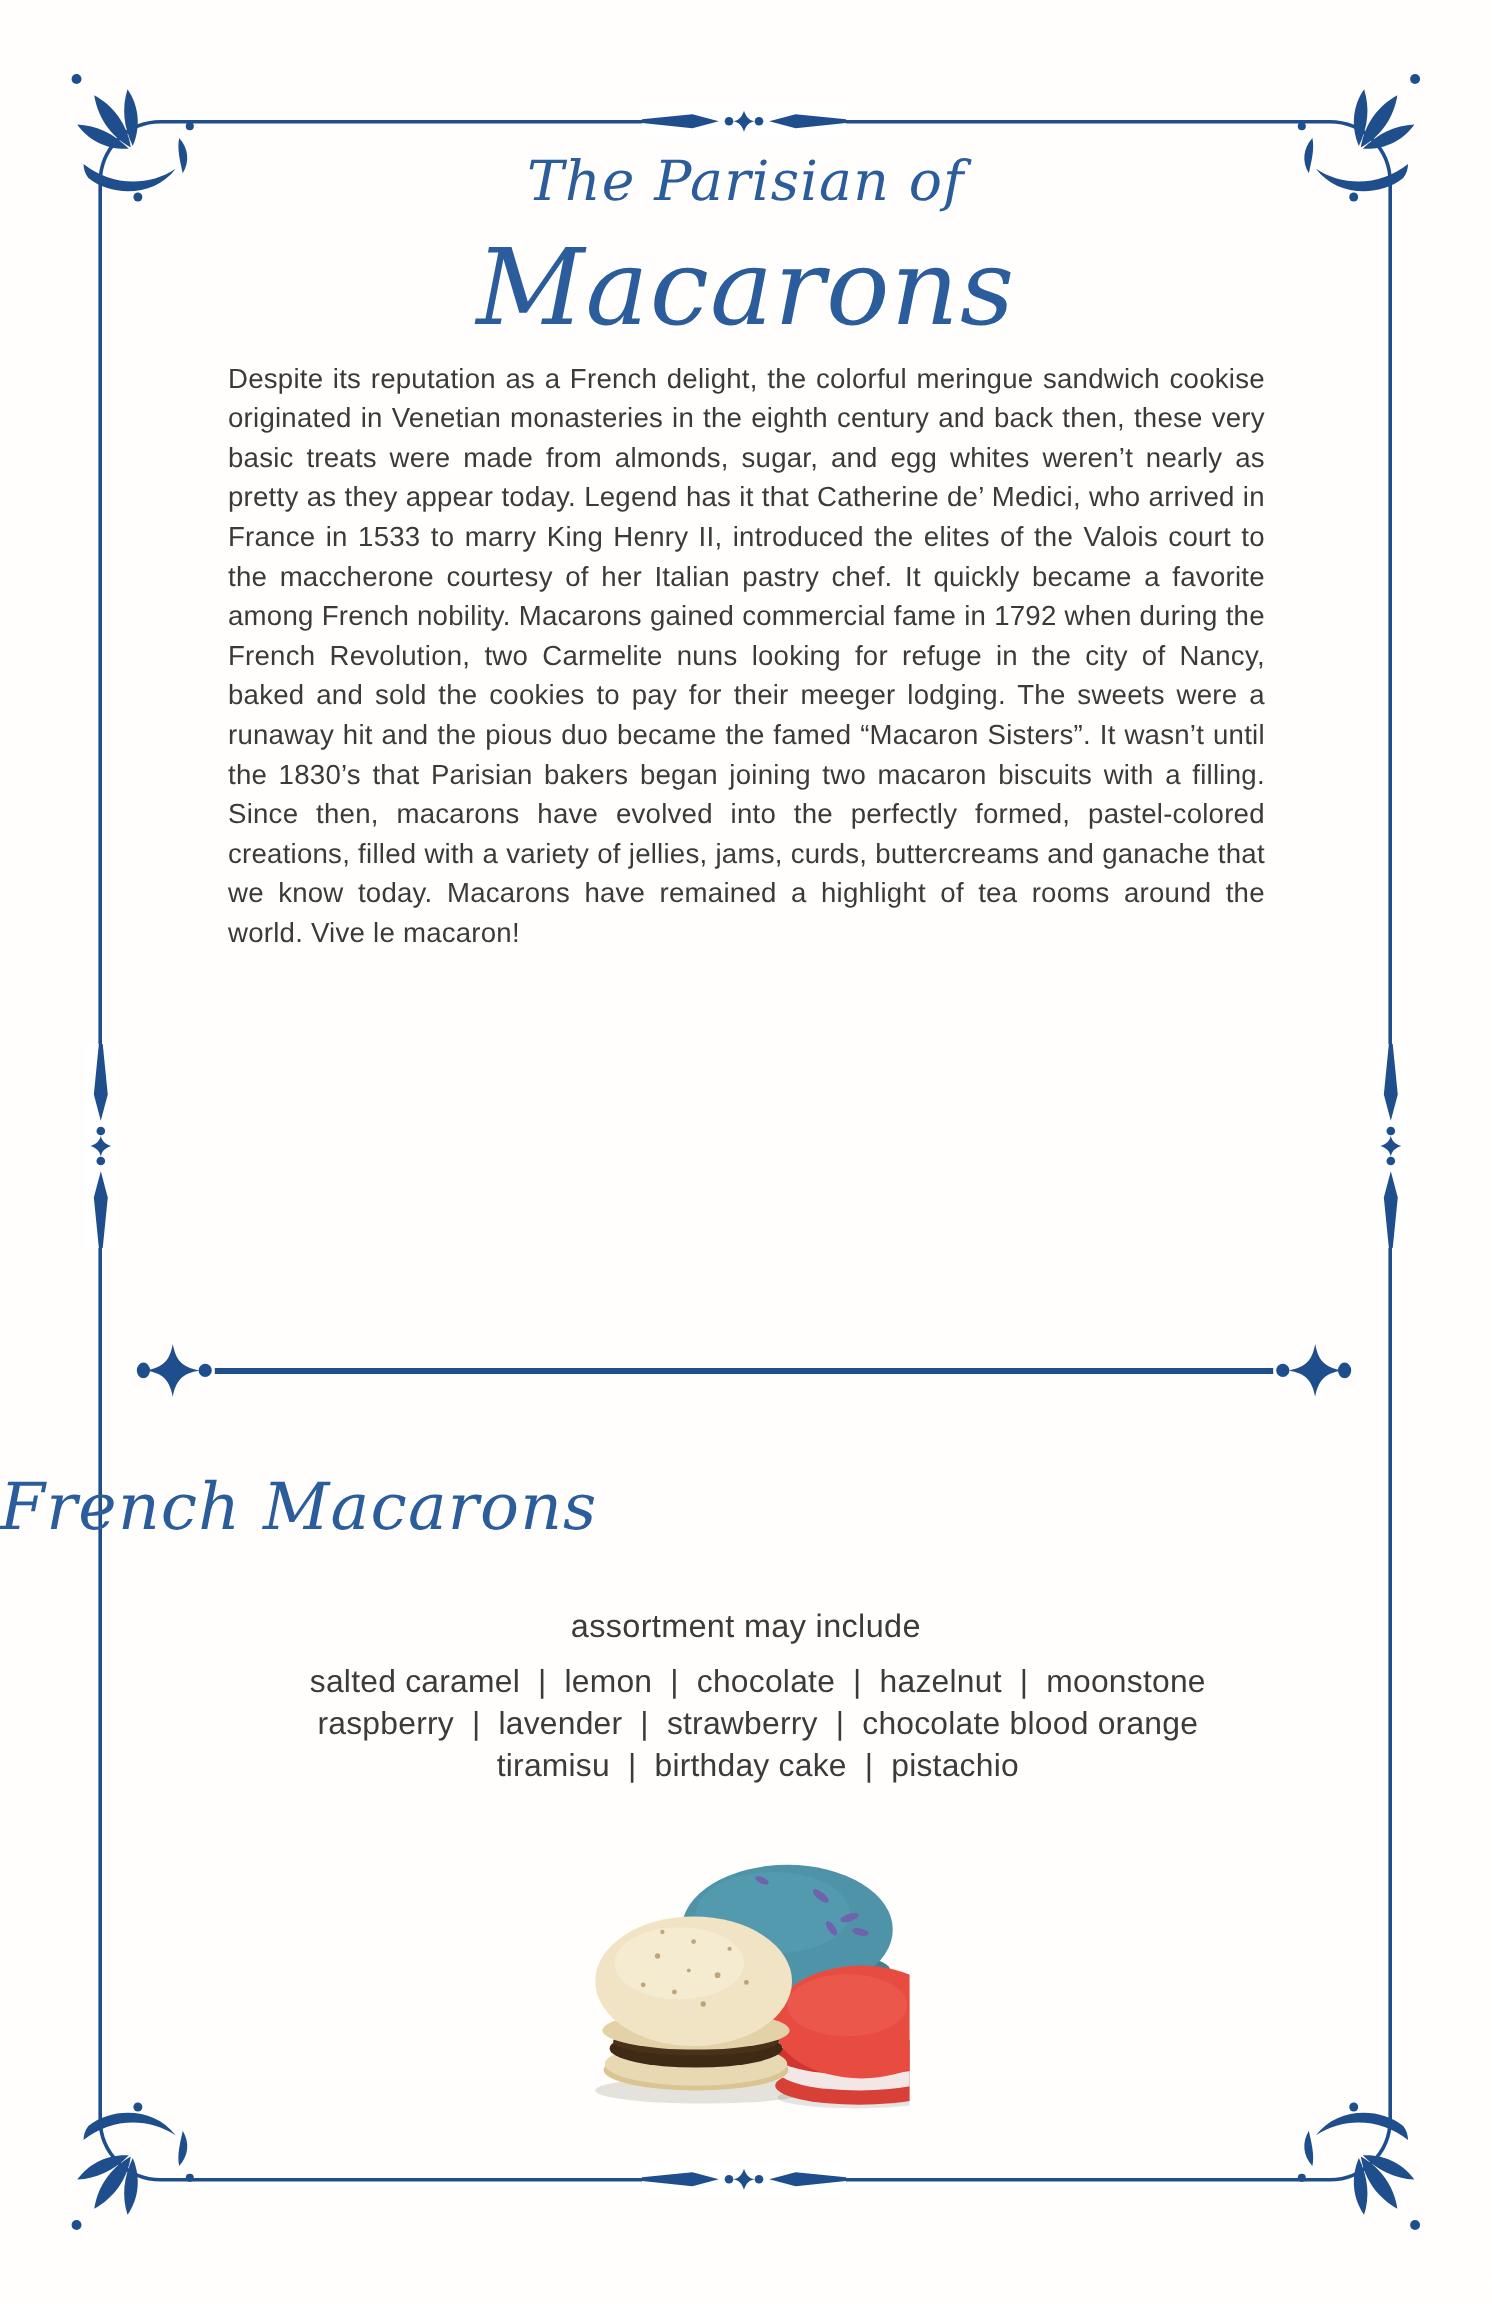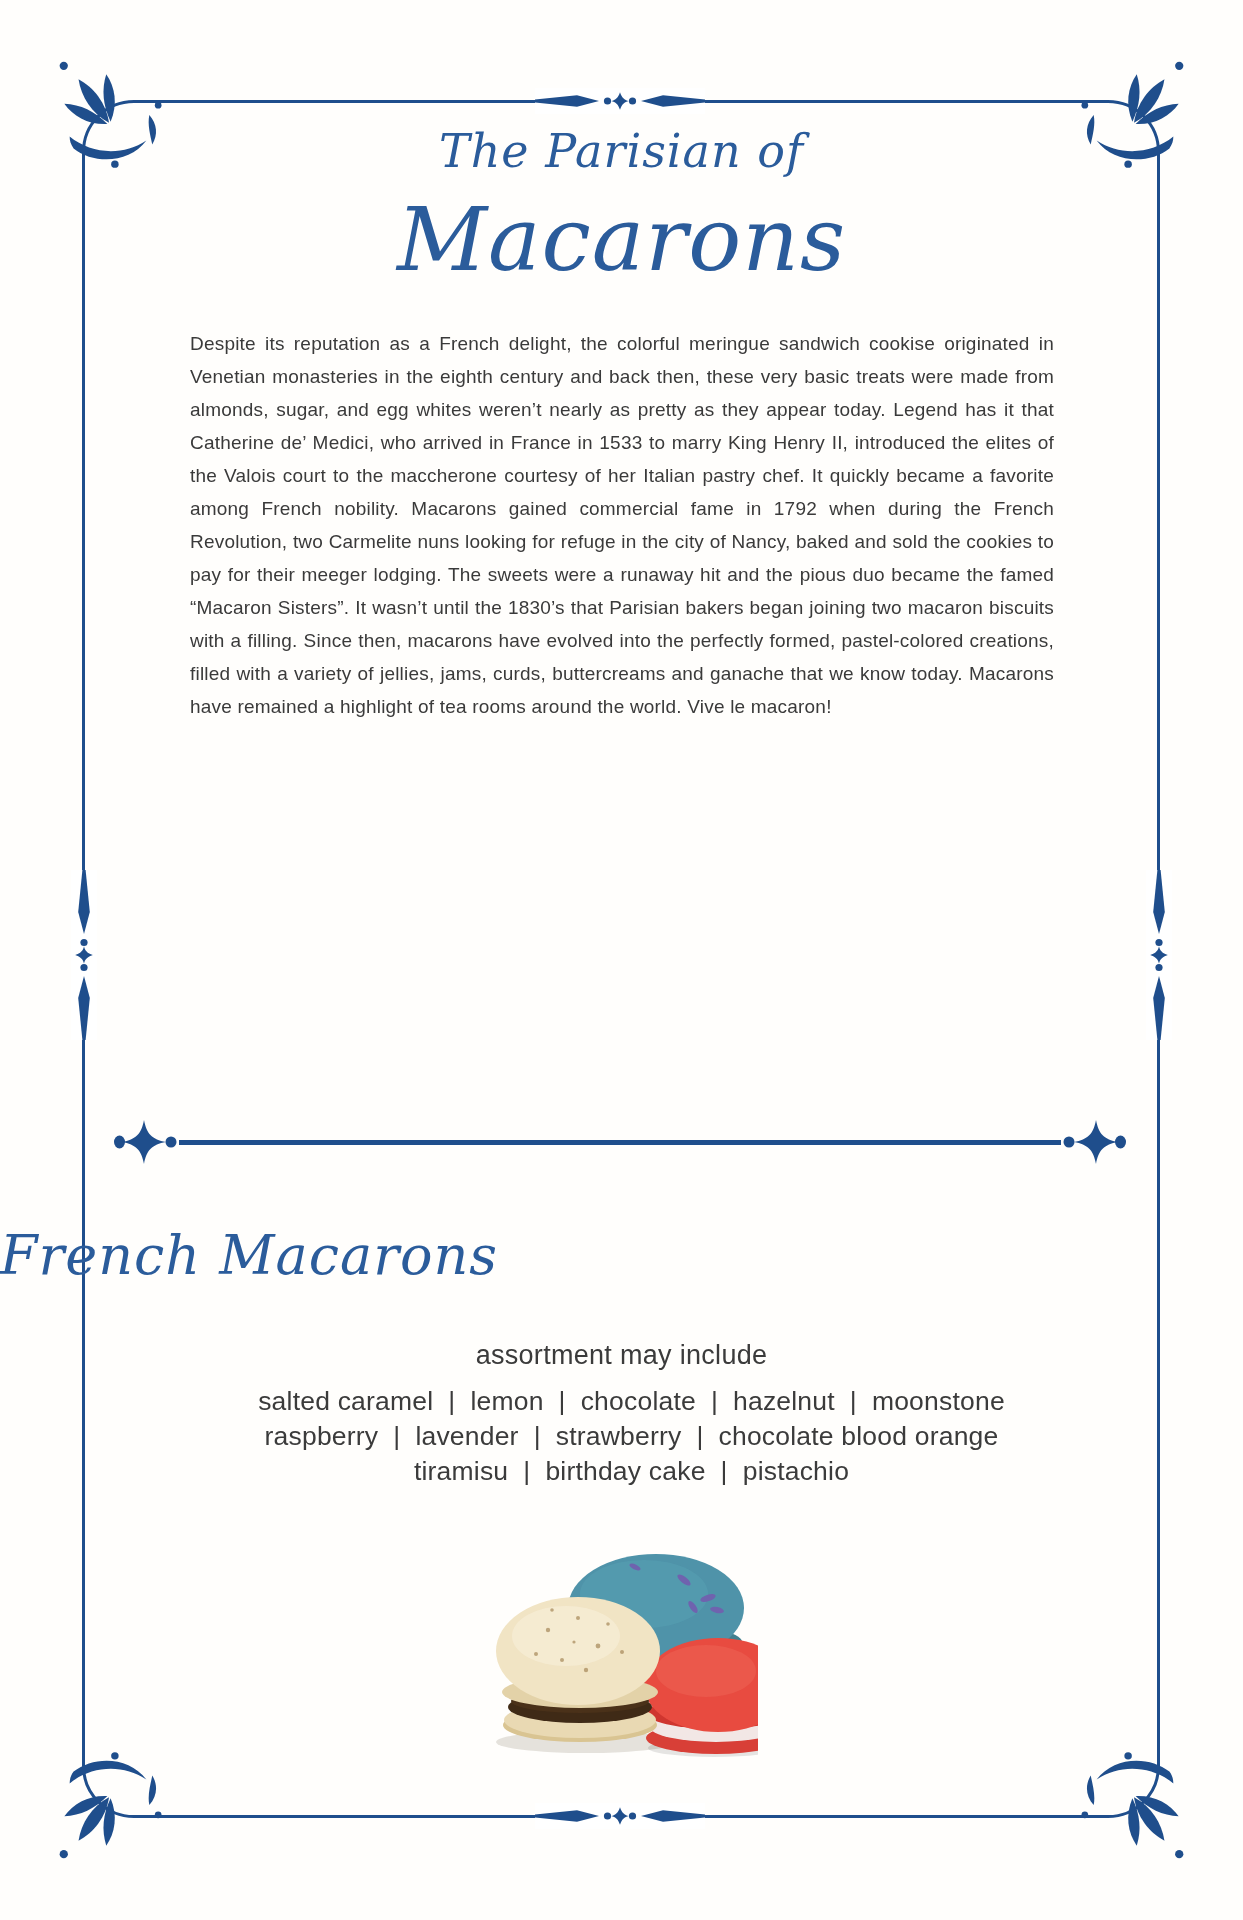--- a/index.html
+++ b/index.html
@@ -36,22 +36,22 @@
     font-family:"DejaVu Serif",serif;font-style:italic;font-size:46px;
     color:var(--heading);letter-spacing:1px;
   }
   .title-main{
     position:absolute;left:0;top:168px;width:100%;text-align:center;
     font-family:"DejaVu Serif",serif;font-style:italic;font-size:88px;
     color:var(--heading);letter-spacing:1px;margin-top:20px;
   }
   
   .history-text{
-    position:absolute;left:190px;top:308px;width:864px;
-    font-size:19px;line-height:33px;text-align:justify;
+    position:absolute;left:190px;top:276px;width:864px;
+    font-size:23px;line-height:33px;text-align:justify;
     color:var(--text);letter-spacing:0.2px;
   }
   
   .divider{
     position:absolute;left:113px;top:1116px;width:1014px;height:52px;
     display:flex;align-items:center;color:var(--blue);
   }
   .div-end{width:66px;height:52px;flex:0 0 auto;}
   .div-end.mirror{transform:scaleX(-1);}
   .div-line{flex:1 1 auto;height:5px;background:var(--blue);}

